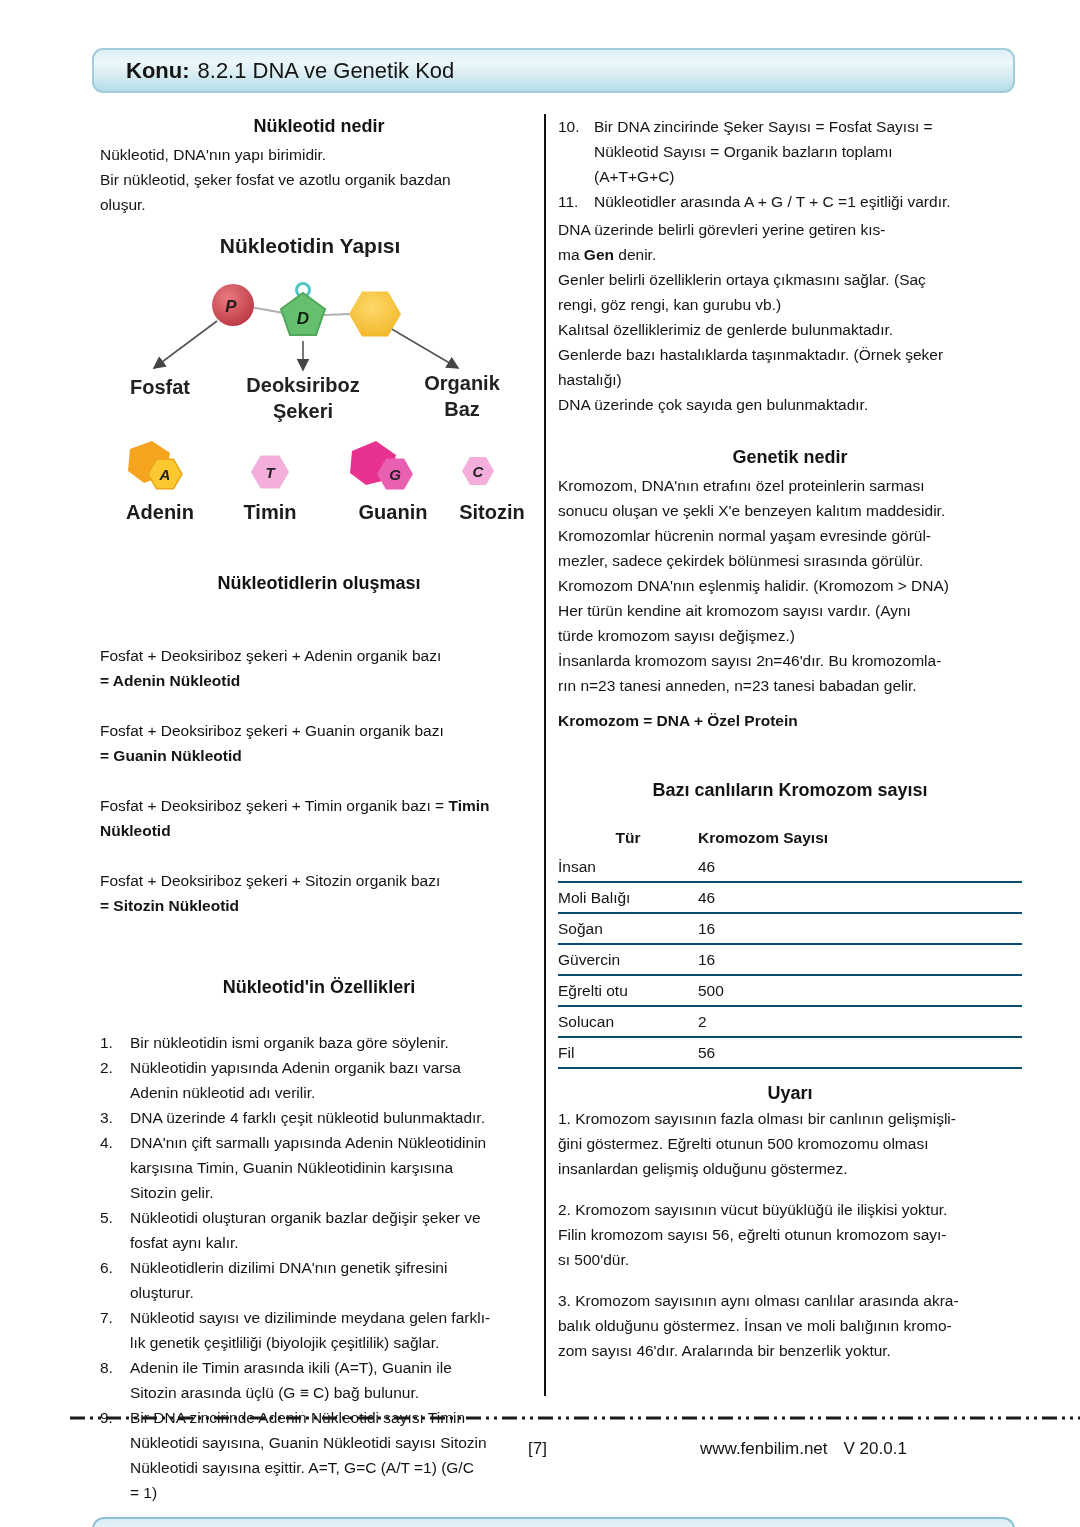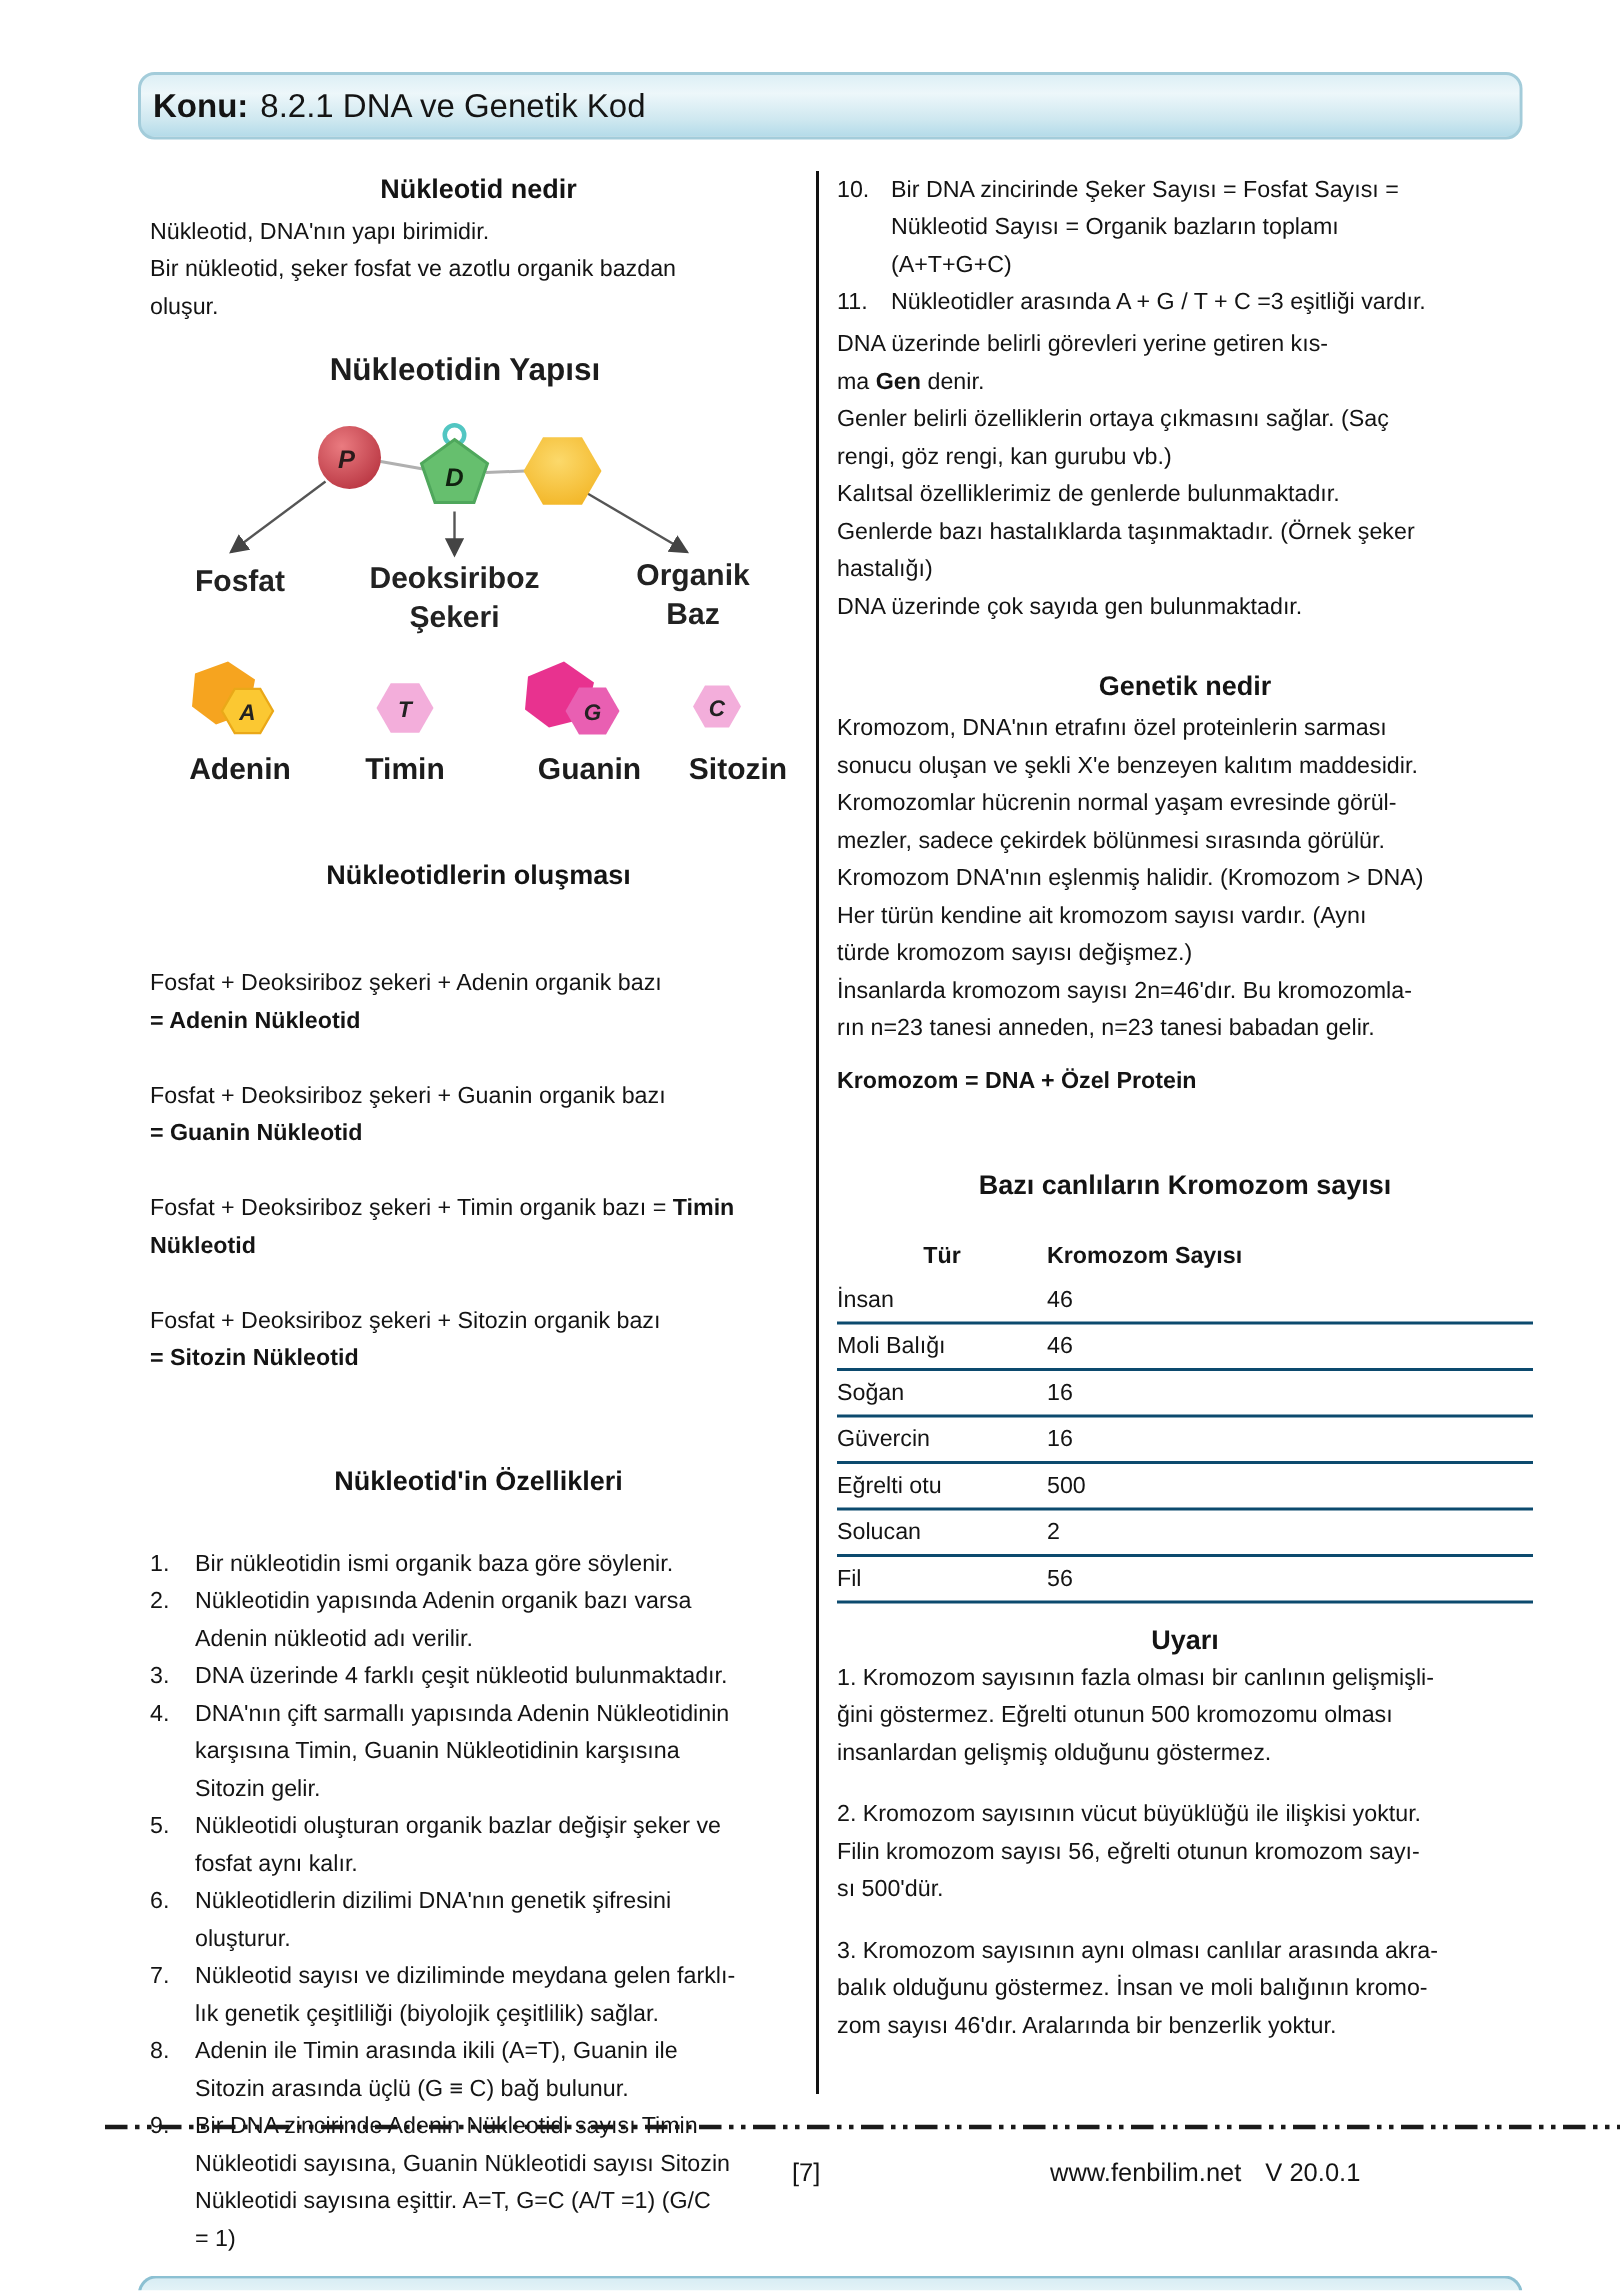--- a/index.html
+++ b/index.html
@@ -6,21 +6,21 @@
   .page{
     position:relative;width:1080px;height:1527px;background:#ffffff;
     font-family:"Liberation Sans","DejaVu Sans",sans-serif;color:#141414;
     font-size:15.5px;line-height:25px;overflow:hidden;
   }
   
   .konu-bar{
     position:absolute;left:92px;top:48px;width:923px;height:45px;
     border-radius:11px;border:2px solid #a3ccda;box-sizing:border-box;
     background:linear-gradient(180deg,#ddeff5 0%,#edf7fa 30%,#cfe8f0 72%,#b4dbe9 100%);
-    display:flex;align-items:center;padding-left:8px;
+    display:flex;align-items:center;padding-left:32px;
     font-size:22px;
   }
   .konu-bar .klabel{font-weight:bold;margin-right:8px;}
   
   .col-left{position:absolute;left:100px;top:114px;width:438px;}
   .col-right{position:absolute;left:558px;top:114px;width:464px;}
   .divider{position:absolute;left:544px;top:114px;width:2px;height:1282px;background:#111;}
   h3{font-size:18px;line-height:25px;margin:0;font-weight:bold;text-align:center;}
   .body{margin:3px 0 0 0;white-space:pre-line;}
   .b{font-weight:bold;}
@@ -196,21 +196,21 @@
   <div class="col-right">
     <div>
       <div class="li">
           <span class="numw">10.</span>
           <span class="litext">Bir DNA zincirinde Şeker Sayısı = Fosfat Sayısı =
 Nükleotid Sayısı = Organik bazların toplamı
 (A+T+G+C)</span>
         </div>
       <div class="li">
           <span class="numw">11.</span>
-          <span class="litext">Nükleotidler arasında A + G / T + C =3 eşitliği vardır.</span>
+          <span class="litext">Nükleotidler arasında A + G / T + C =1 eşitliği vardır.</span>
         </div>
     </div>
 
     <p class="body"><span>DNA üzerinde belirli görevleri yerine getiren kıs-
 ma </span><span class="b">Gen</span><span> denir.
 Genler belirli özelliklerin ortaya çıkmasını sağlar. (Saç
 rengi, göz rengi, kan gurubu vb.)
 Kalıtsal özelliklerimiz de genlerde bulunmaktadır.
 Genlerde bazı hastalıklarda taşınmaktadır. (Örnek şeker
 hastalığı)

